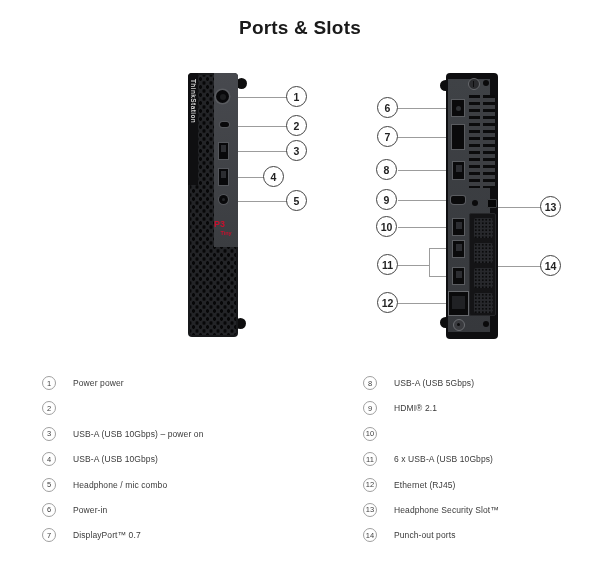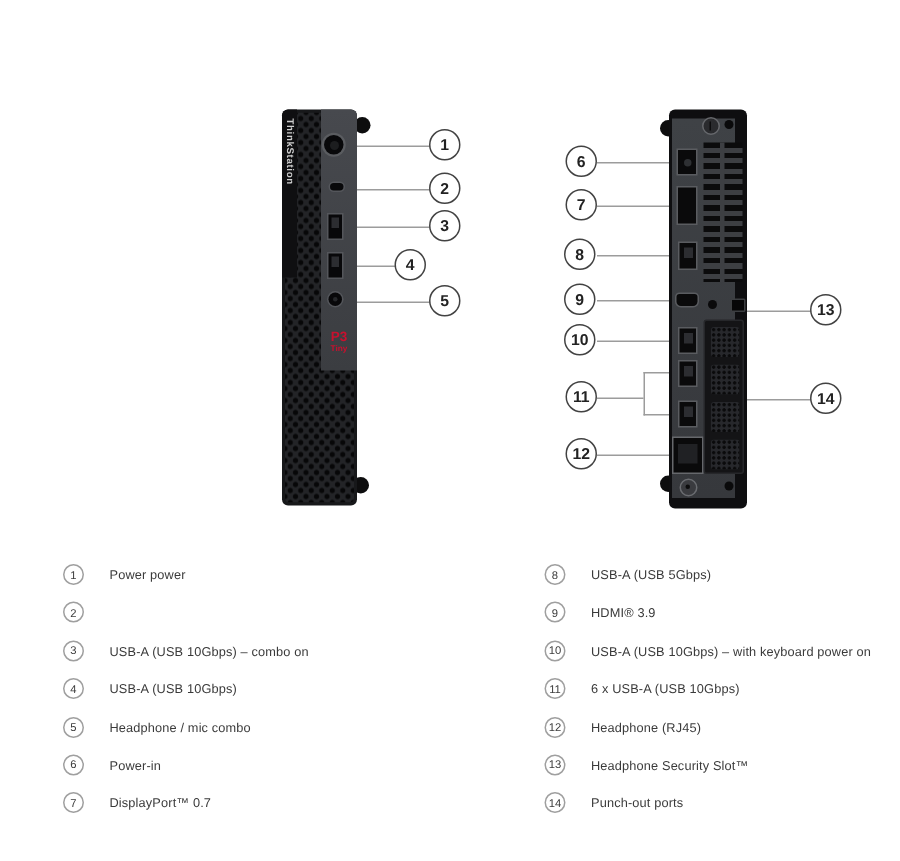--- a/index.html
+++ b/index.html
@@ -86,21 +86,21 @@
   }
   .power-btn::after { content:""; position:absolute; left:3.5px; top:3.5px; width:6px; height:6px; border-radius:50%; background:#1c1d1f; }
   .usbc-f { left: 220px; top: 122px; width: 9px; height: 5px; border-radius: 2.5px; }
   .usba-v { width: 9px; height: 16px; }
   .usba-v::after { content:""; position:absolute; left:2px; top:2px; width:5px; height:7px; background:#2c2d31; }
   .usba-f1 { left: 219px; top: 143px; }
   .usba-f2 { left: 219px; top: 169px; }
   .audio-f { left: 219px; top: 195px; width: 9px; height: 9px; border-radius: 50%; }
   .audio-f::after { content:""; position:absolute; left:3px; top:3px; width:3px; height:3px; border-radius:50%; background:#26272a; }
   .badge-p3 {
-    position: absolute; left: 214px; top: 220px; width: 24px; text-align: center;
+    position: absolute; left: 214px; top: 220px; width: 24px; text-align: left;
     color: #c8102e; font-weight: bold; font-size: 9px; z-index: 3; line-height: 9px;
   }
   .badge-tiny {
     position: absolute; left: 214px; top: 230px; width: 24px; text-align: center;
     color: #c8102e; font-weight: bold; font-size: 5.5px; z-index: 3; line-height: 6px;
   }
 
   
   .rear-body {
     position: absolute; left: 446px; top: 73px; width: 52px; height: 266px;
@@ -168,20 +168,21 @@
     border: 1px solid #9f9f9f; display: flex; align-items: center; justify-content: center;
     font-size: 7.5px; color: #3c3c3c;
   }
   .llabel { margin-left: 17px; font-size: 8.5px; color: #3a3a3a; white-space: nowrap; letter-spacing: .1px; }
 </style>
 </head>
 <body>
 
 <div class="canvas">
 
+  <div class="title">Ports &amp; Slots</div>
 
   <div class="foot foot-f-top"></div>
   <div class="foot foot-f-bot"></div>
   <div class="front-body">
     <div class="hexpat"></div>
   </div>
   <div class="brand-strip">
     <div class="brand-text">ThinkStation</div>
   </div>
   <div class="front-strip"></div>
@@ -255,21 +256,21 @@
   <div class="legend-col legend-left">
     <div class="lrow">
       <span class="lnum">1</span>
       <span class="llabel">Power power</span>
     </div>
     <div class="lrow">
       <span class="lnum">2</span>
     </div>
     <div class="lrow">
       <span class="lnum">3</span>
-      <span class="llabel">USB-A (USB 10Gbps) – combo on</span>
+      <span class="llabel">USB-A (USB 10Gbps) – power on</span>
     </div>
     <div class="lrow">
       <span class="lnum">4</span>
       <span class="llabel">USB-A (USB 10Gbps)</span>
     </div>
     <div class="lrow">
       <span class="lnum">5</span>
       <span class="llabel">Headphone / mic combo</span>
     </div>
     <div class="lrow">
@@ -282,33 +283,32 @@
     </div>
   </div>
 
   <div class="legend-col legend-right">
     <div class="lrow">
       <span class="lnum">8</span>
       <span class="llabel">USB-A (USB 5Gbps)</span>
     </div>
     <div class="lrow">
       <span class="lnum">9</span>
-      <span class="llabel">HDMI® 3.9</span>
+      <span class="llabel">HDMI® 2.1</span>
     </div>
     <div class="lrow">
       <span class="lnum">10</span>
-      <span class="llabel">USB-A (USB 10Gbps) – with keyboard power on</span>
     </div>
     <div class="lrow">
       <span class="lnum">11</span>
       <span class="llabel">6 x USB-A (USB 10Gbps)</span>
     </div>
     <div class="lrow">
       <span class="lnum">12</span>
-      <span class="llabel">Headphone (RJ45)</span>
+      <span class="llabel">Ethernet (RJ45)</span>
     </div>
     <div class="lrow">
       <span class="lnum">13</span>
       <span class="llabel">Headphone Security Slot™</span>
     </div>
     <div class="lrow">
       <span class="lnum">14</span>
       <span class="llabel">Punch-out ports</span>
     </div>
   </div>

